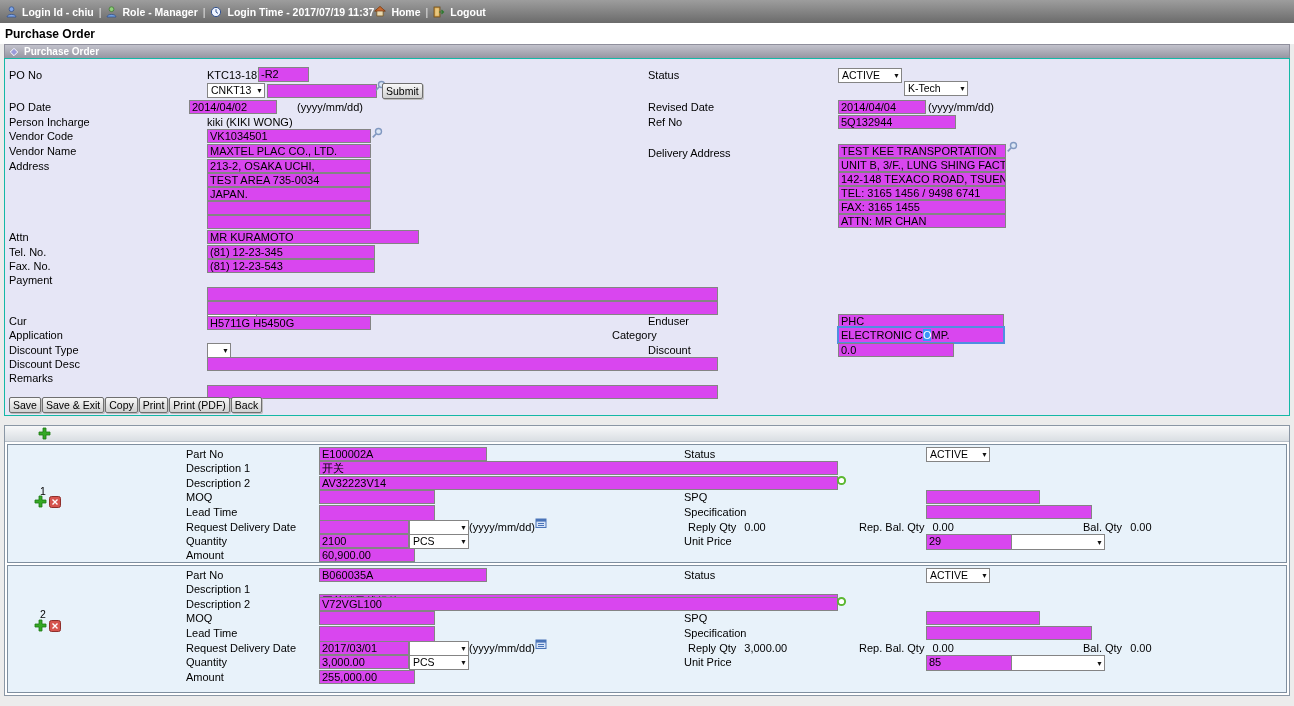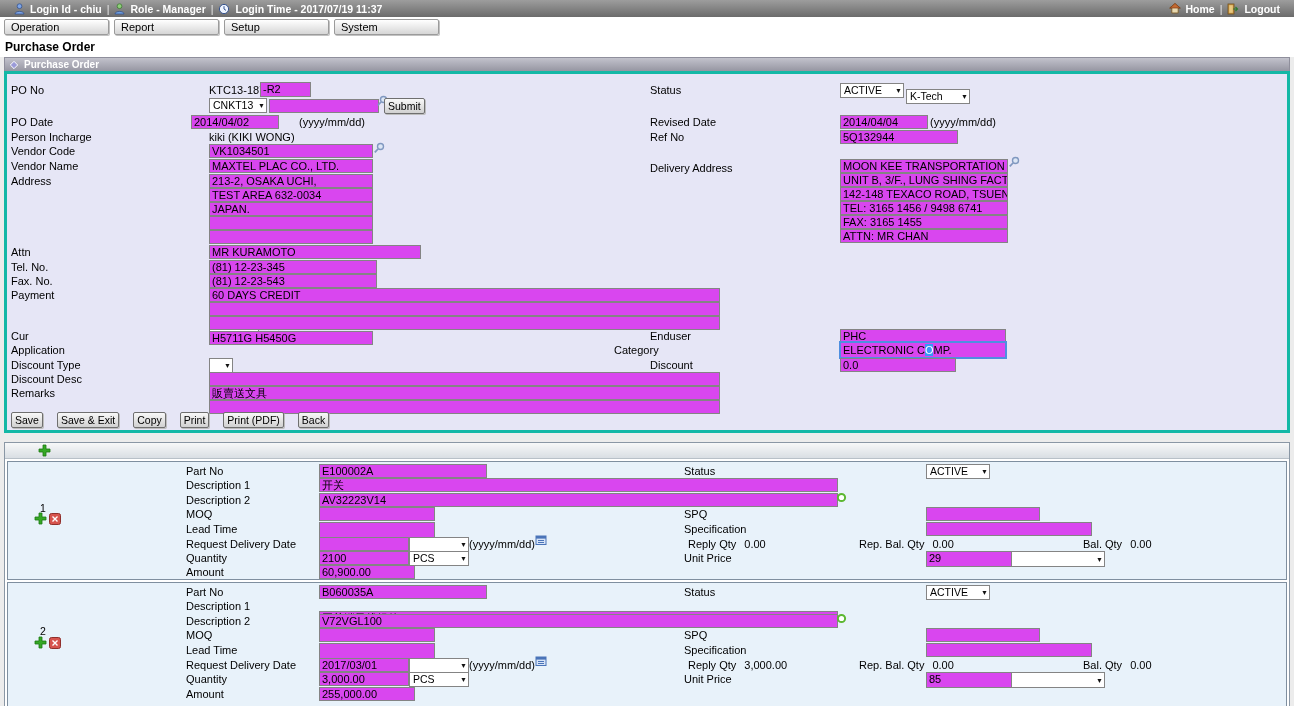--- a/index.html
+++ b/index.html
@@ -1,37 +1,37 @@
 <!DOCTYPE html>
 <html><head>
 <meta charset="utf-8">
 <style>
   html,body{margin:0;padding:0}
   body{width:1294px;height:706px;background:#ececec;font-family:"Liberation Sans",sans-serif;font-size:11px;color:#000;overflow:hidden;position:relative}
-  .titlebar{height:17px;background:linear-gradient(#9d9d9d,#6b6b6b);display:flex;align-items:center;justify-content:space-between;padding:0 14px;color:#fff;font-weight:bold;font-size:10.5px}
+  .titlebar{height:23px;background:linear-gradient(#9d9d9d,#6b6b6b);display:flex;align-items:center;justify-content:flex-start;padding:0 6px;color:#fff;font-weight:bold;font-size:10.5px}
   .tb-grp{display:flex;align-items:center;gap:5px}
   .tb-sep{color:#e8e8e8;font-weight:normal}
   .topwhite{background:#ffffff;padding:1px 0 0 0}
   .menubar{display:flex;gap:5px;padding:1px 0 2px 4px}
   .menu-btn{width:97px;height:14px;border:1px solid #9b9b9b;border-radius:2px;background:linear-gradient(#ffffff,#d6d6d6);display:flex;align-items:center;padding-left:6px;box-shadow:1px 1px 0 #c2c2c2;cursor:pointer}
   .page-title{font-weight:bold;font-size:12px;padding:3px 0 3px 5px}
   .section{margin:0 4px;position:relative}
   .sec-hdr{height:13px;background:linear-gradient(#c2c2cc,#9696a2);color:#fff;font-weight:bold;display:flex;align-items:center;gap:5px;padding-left:4px;font-size:10px;border:1px solid #8f8f9c;border-bottom:none}
-  .po-body{position:relative;height:356px;background:#e6e6f6;border:3px solid #14b8a6}
+  .po-body{position:relative;height:356px;background:#e6e6f6;border:1px solid #14b8a6}
   .gapband{height:9px}
   .item-body{background:#fff;border:1px solid #8a97a5;padding-bottom:2px}
   .add-strip{height:15px;background:linear-gradient(#f7f8f9,#d9dee3);border-bottom:1px solid #b8c0c8;display:flex;align-items:center;padding-left:33px}
   .item-row{position:relative;background:#e8f2fa;border:1px solid #7f8f9f;margin:2px 2px 0 2px}
   .abs{position:absolute;white-space:nowrap}
   .lbl{position:absolute;white-space:nowrap;color:#000}
   .inp{position:absolute;background:#d946ef;border:1px solid #848484;font-size:11px;line-height:12px;padding:0 2px;white-space:nowrap;overflow:hidden;height:12px}
   .sel{position:absolute;background:#fff;border:1px solid #848484;font-size:10.5px;line-height:13px;padding:0 1px 0 3px;white-space:nowrap;height:13px;display:flex;align-items:center;justify-content:space-between;cursor:pointer}
   .arr{font-size:7px;margin-left:3px;color:#111}
   .btn{border:1px solid #6f6f6f;background:linear-gradient(#f8f8f8,#d1d1d1);border-radius:2px;font-size:10.5px;padding:0 3px;height:14px;display:inline-flex;align-items:center;cursor:pointer;box-shadow:1px 1px 0 #bdbdbd}
-  .btnrow{position:absolute;display:flex;gap:14px}
+  .btnrow{position:absolute;display:flex;gap:1px}
   .focused{border:1px solid #4f8fe0;outline:1px solid #4f8fe0}
   .selchar{background:#3b96f7;color:#fff}
   .icon{display:inline-flex;vertical-align:middle}
   .hint{position:absolute;white-space:nowrap}
   .rownum{position:absolute;font-size:10.5px}
   .pairlbl{display:flex;gap:8px;position:absolute;white-space:nowrap}
 </style>
 </head>
 <body>
 
@@ -75,34 +75,20 @@
           <rect x="1" y="1" width="6" height="10" fill="#c99544" stroke="#6f4f1a" stroke-width="0.8"></rect>
           <rect x="2.2" y="2.2" width="3.6" height="7.6" fill="#e8c87e"></rect>
           <path d="M6 6h4M8.5 4l2 2-2 2" stroke="#2f7a2f" stroke-width="1.2" fill="none"></path>
         </svg>
     </span>
     <span>Logout</span>
   </div>
 </div>
 
 <div class="topwhite">
-  <div class="menubar">
-    <div class="menu-btn">
-        <span>Operation</span>
-      </div>
-    <div class="menu-btn">
-        <span>Report</span>
-      </div>
-    <div class="menu-btn">
-        <span>Setup</span>
-      </div>
-    <div class="menu-btn">
-        <span>System</span>
-      </div>
-  </div>
   <div class="page-title">Purchase Order</div>
 </div>
 
 <div class="section">
   <div class="sec-hdr">
     <span class="icon">
       <svg width="10" height="10" viewBox="0 0 10 10">
           <rect x="2.4" y="2.4" width="5.2" height="5.2" transform="rotate(45 5 5)" fill="#9a9ad8" stroke="#ffffff" stroke-width="0.9"></rect>
         </svg>
     </span>
@@ -151,69 +137,67 @@
     <span class="icon abs" style="left:366px;top:68px">
       <svg width="12" height="12" viewBox="0 0 12 12">
           <circle cx="7.5" cy="4.5" r="3" fill="#dce6f5" stroke="#8098c0" stroke-width="1.4"></circle>
           <line x1="5" y1="7" x2="1.8" y2="10.4" stroke="#8098c0" stroke-width="1.8"></line>
         </svg>
     </span>
 
     <div class="inp" style="left:202px;top:85px;width:158px">MAXTEL PLAC CO., LTD.</div>
 
     <div class="inp" style="left:202px;top:100px;width:158px">213-2, OSAKA UCHI,</div>
-    <div class="inp" style="left:202px;top:114px;width:158px">TEST AREA 632-0034</div>
+    <div class="inp" style="left:202px;top:114px;width:158px">TEST AREA 735-0034</div>
     <div class="inp" style="left:202px;top:128px;width:158px">JAPAN.</div>
     <div class="inp" style="left:202px;top:142px;width:158px"></div>
     <div class="inp" style="left:202px;top:156px;width:158px"></div>
 
     <div class="inp" style="left:202px;top:171px;width:206px">MR KURAMOTO</div>
     <div class="inp" style="left:202px;top:186px;width:162px">(81) 12-23-345</div>
     <div class="inp" style="left:202px;top:200px;width:162px">(81) 12-23-543</div>
 
-    <div class="inp" style="left:202px;top:214px;width:505px">60 DAYS CREDIT</div>
     <div class="inp" style="left:202px;top:228px;width:505px"></div>
     <div class="inp" style="left:202px;top:242px;width:505px"></div>
 
     <div class="sel" style="left:202px;top:255px;width:44px">
         <span>JPY</span>
         <span class="arr">▼</span>
       </div>
     <div class="inp" style="left:202px;top:257px;width:158px">H5711G H5450G</div>
     <div class="sel" style="left:202px;top:284px;width:18px">
         <span></span>
         <span class="arr">▼</span>
       </div>
     <div class="inp" style="left:202px;top:298px;width:505px"></div>
-    <div class="inp" style="left:202px;top:312px;width:505px">販賣送文具</div>
     <div class="inp" style="left:202px;top:326px;width:505px"></div>
 
     <div class="lbl" style="left:643px;top:10px">Status</div>
     <div class="lbl" style="left:643px;top:42px">Revised Date</div>
     <div class="lbl" style="left:643px;top:57px">Ref No</div>
     <div class="lbl" style="left:643px;top:88px">Delivery Address</div>
     <div class="lbl" style="left:643px;top:256px">Enduser</div>
     <div class="lbl" style="left:607px;top:270px">Category</div>
     <div class="lbl" style="left:643px;top:285px">Discount</div>
 
     <div class="sel" style="left:833px;top:9px;width:58px">
         <span>ACTIVE</span>
         <span class="arr">▼</span>
       </div>
-    <div class="sel" style="left:899px;top:15px;width:58px">
+    <div class="sel" style="left:899px;top:22px;width:58px">
         <span>K-Tech</span>
         <span class="arr">▼</span>
       </div>
 
     <div class="inp" style="left:833px;top:41px;width:82px">2014/04/04</div>
     <div class="hint" style="left:923px;top:42px">(yyyy/mm/dd)</div>
 
     <div class="inp" style="left:833px;top:56px;width:112px">5Q132944</div>
 
-    <div class="inp" style="left:833px;top:85px;width:162px">MOON KEE TRANSPORTATION</div>
+    <div class="inp" style="left:833px;top:85px;width:162px">TEST KEE TRANSPORTATION</div>
     <div class="inp" style="left:833px;top:99px;width:162px">UNIT B, 3/F., LUNG SHING FACTORY BL</div>
     <div class="inp" style="left:833px;top:113px;width:162px">142-148 TEXACO ROAD, TSUEN WAN, N</div>
     <div class="inp" style="left:833px;top:127px;width:162px">TEL: 3165 1456 / 9498 6741</div>
     <div class="inp" style="left:833px;top:141px;width:162px">FAX: 3165 1455</div>
     <div class="inp" style="left:833px;top:155px;width:162px">ATTN: MR CHAN</div>
     <span class="icon abs" style="left:1001px;top:82px">
       <svg width="12" height="12" viewBox="0 0 12 12">
           <circle cx="7.5" cy="4.5" r="3" fill="#dce6f5" stroke="#8098c0" stroke-width="1.4"></circle>
           <line x1="5" y1="7" x2="1.8" y2="10.4" stroke="#8098c0" stroke-width="1.8"></line>
         </svg>

